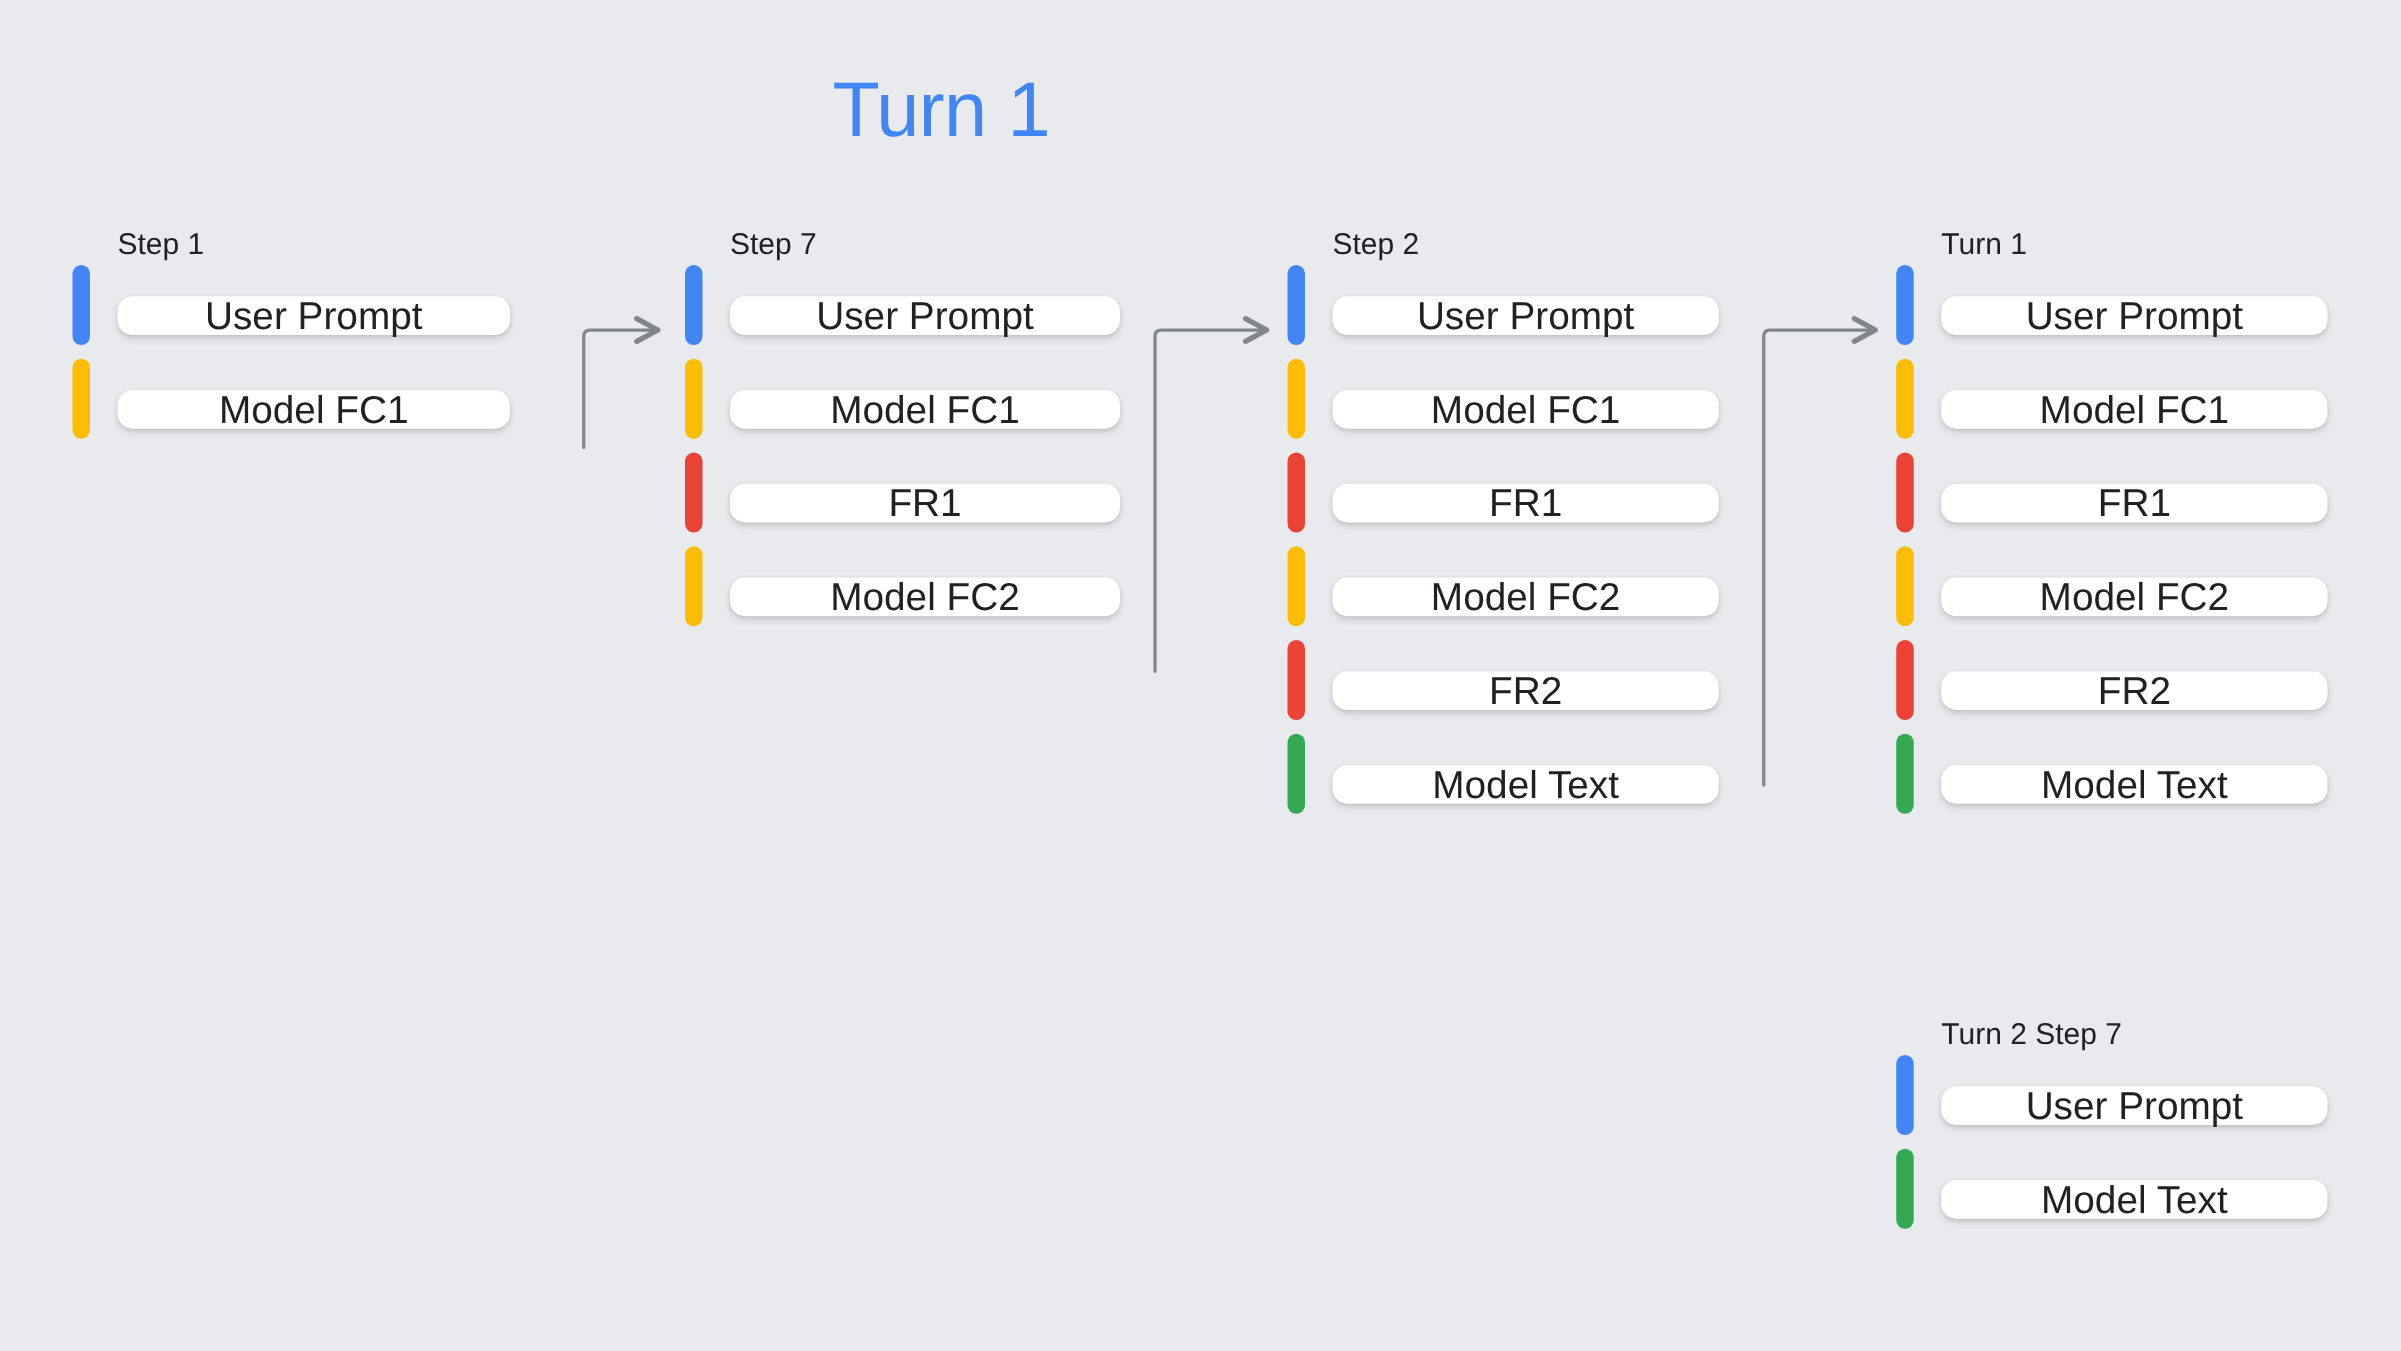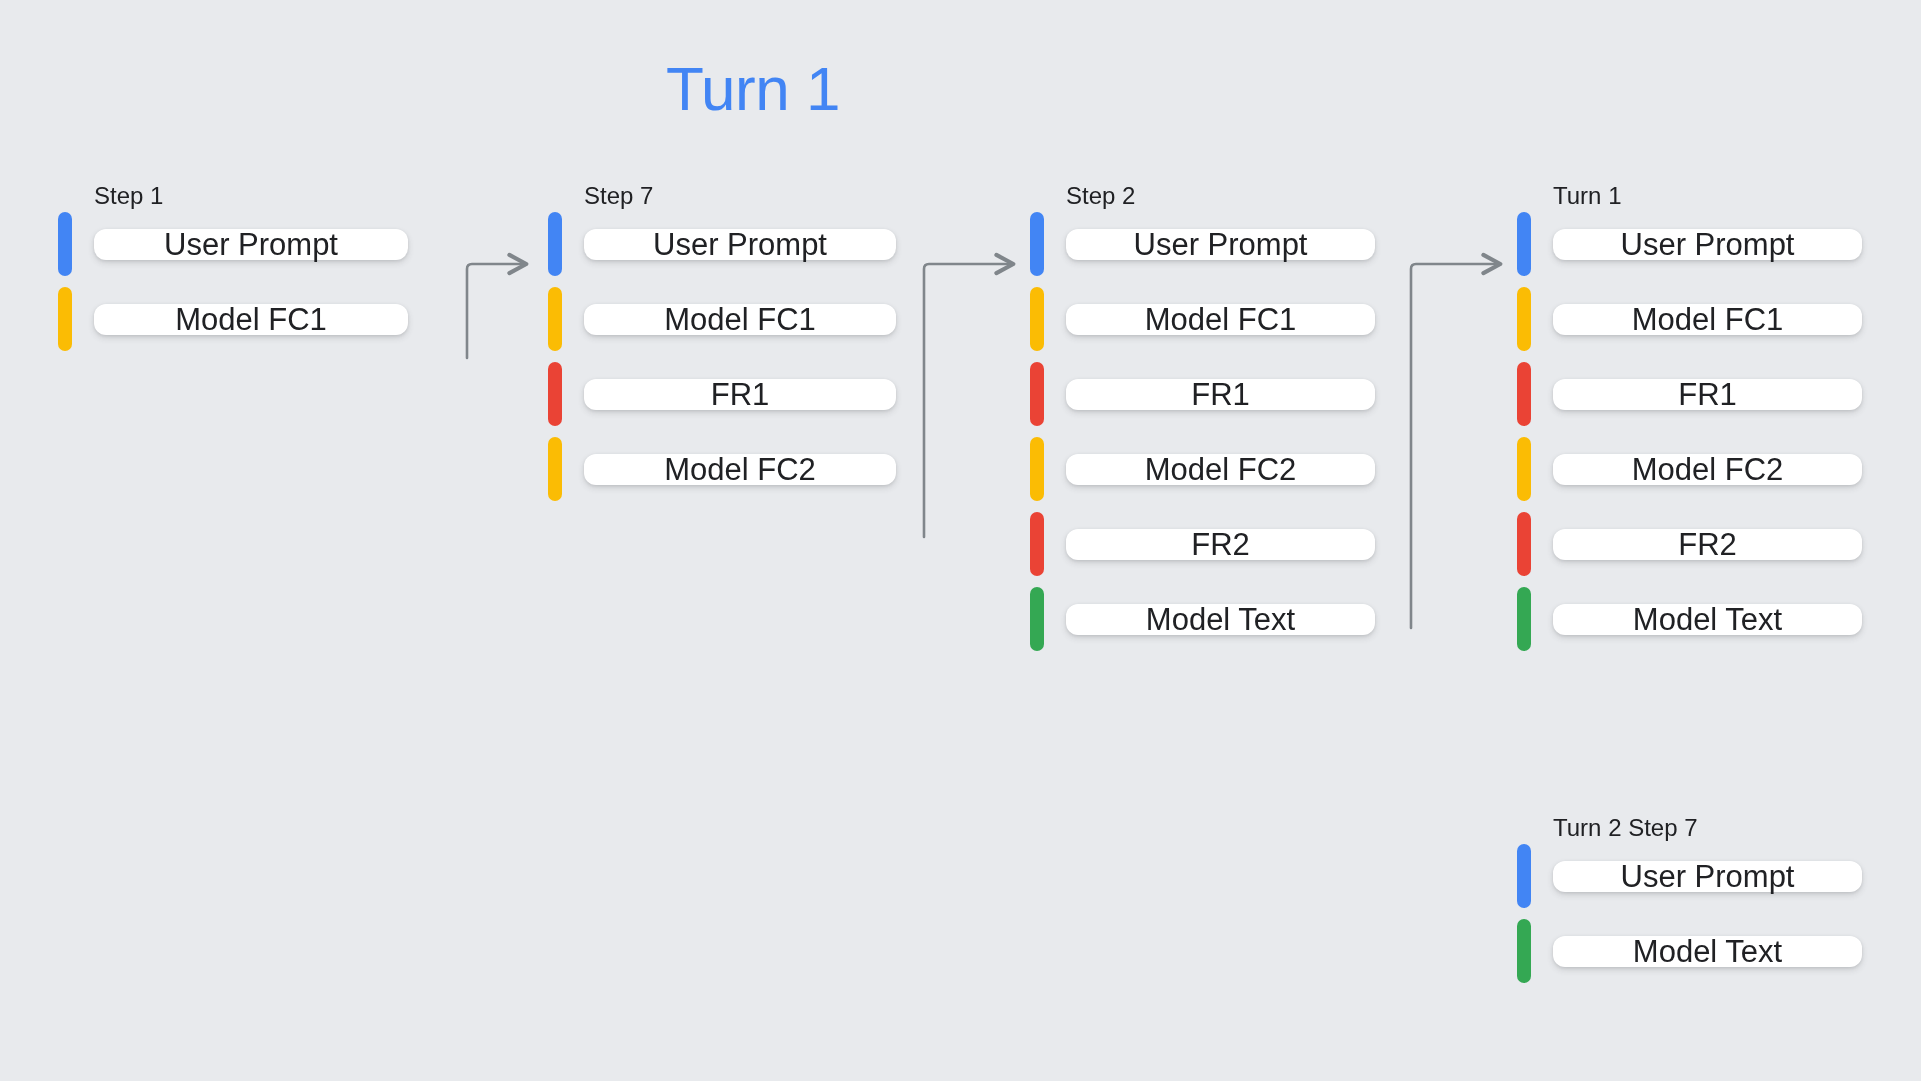--- a/index.html
+++ b/index.html
@@ -45,21 +45,21 @@
     color: #202124;
     line-height: 1;
     margin-bottom: 12px;
     padding-left: 36px;
     white-space: nowrap;
   }
 
   
   .row {
     display: flex;
-    align-items: center;
+    align-items: flex-end;
     height: 48px;
     margin-bottom: 27px;
     position: relative;
   }
   .row:last-child { margin-bottom: 0; }
 
   .bar {
     width: 14px;
     border-radius: 7px;
     flex: 0 0 14px;

